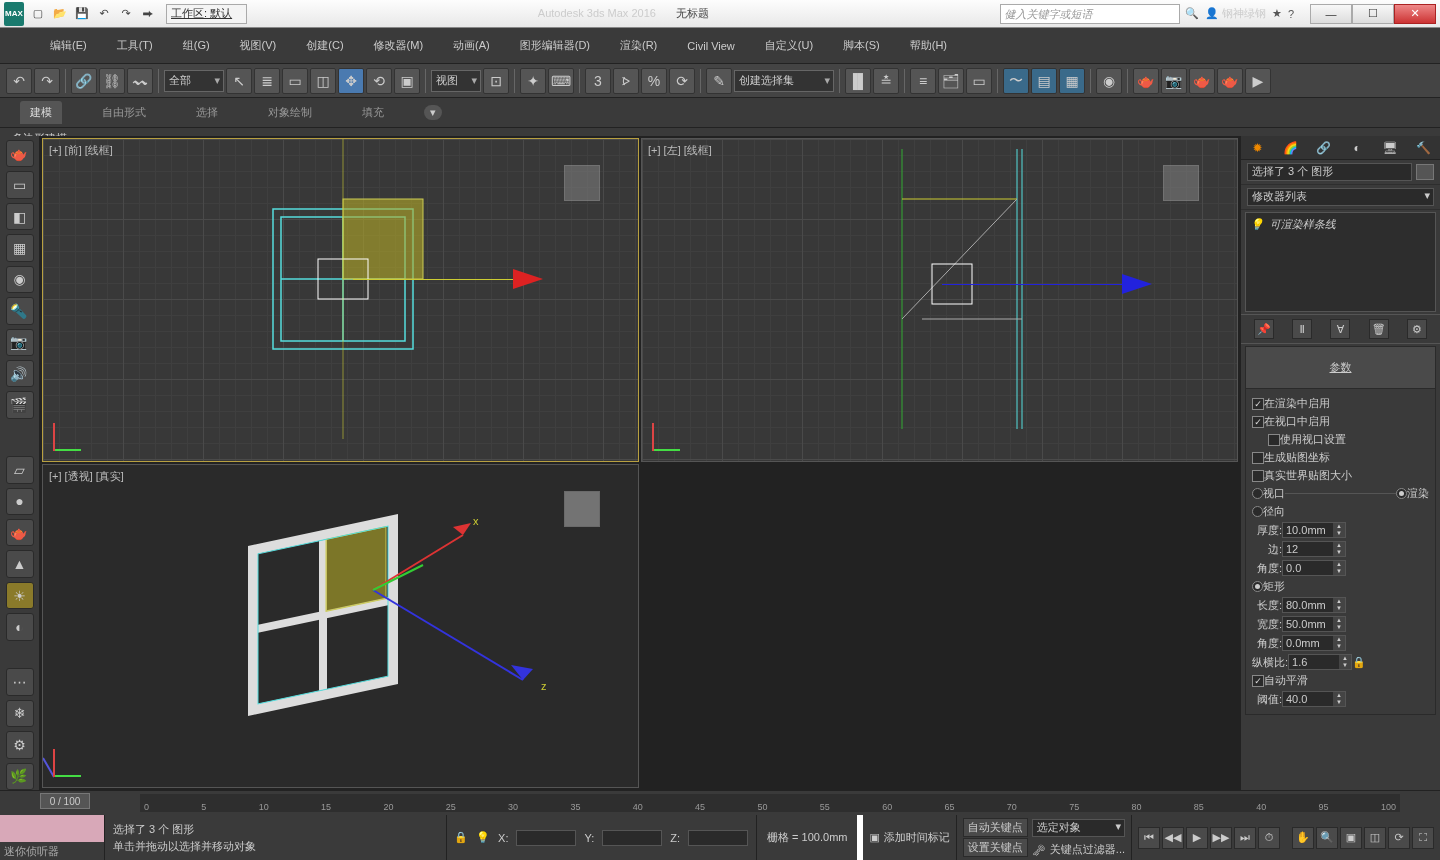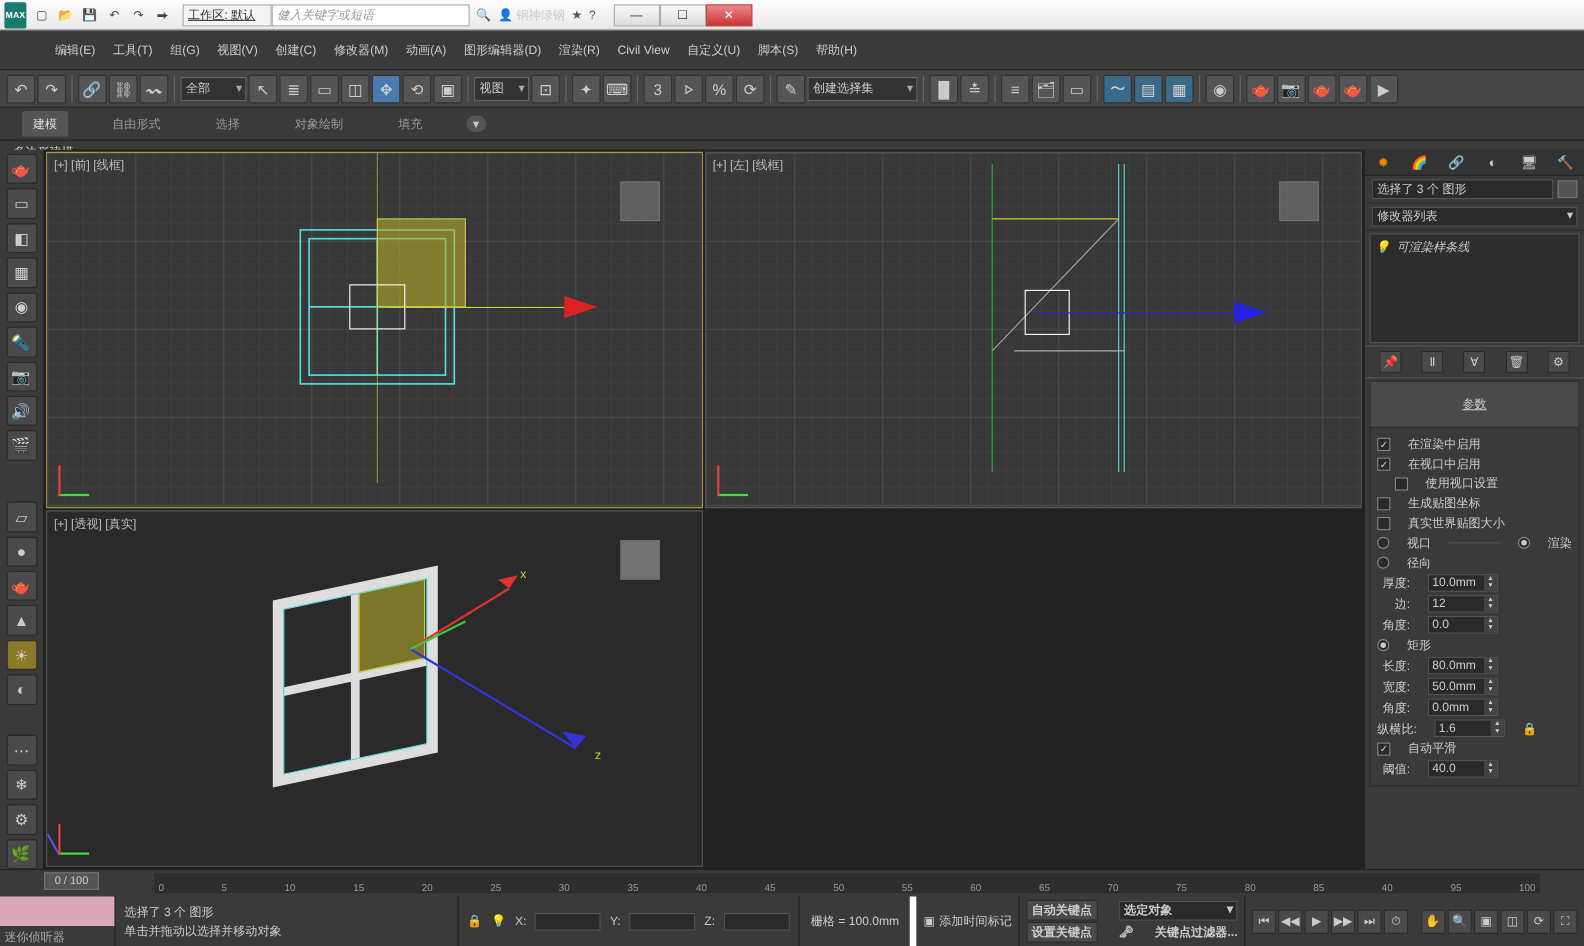--- a/index.html
+++ b/index.html
@@ -10,21 +10,21 @@
 .qat .btn { width:20px; height:20px; display:flex; align-items:center; justify-content:center; border-radius:2px; color:#444;}
 .title-center{ flex:1; text-align:center; color:#0078d7; font-size:12px;}
 .title-center .untitled{color:#444;margin-left:20px;}
 .search-box{width:180px;height:20px;background:#fff;border:1px solid #aaa;padding:0 4px;color:#999;font-style:italic;line-height:18px;}
 .title-right{display:flex;align-items:center;gap:6px;}
 .title-right .acct{color:#333;display:flex;align-items:center;gap:3px;}
 .win-btns{display:flex;margin-left:10px;}
 .win-btns div{width:42px;height:20px;display:flex;align-items:center;justify-content:center;border:1px solid #aaa;background:linear-gradient(#f8f8f8,#ddd);color:#333;}
 .win-btns .close{background:linear-gradient(#e88,#c33);color:#fff;border-color:#a22;}
 
-.menubar{height:36px;background:#3a3a3a;display:flex;align-items:center;padding:16px 50px;gap:16px;border-bottom:1px solid #222;}
+.menubar{height:36px;background:#3a3a3a;display:flex;align-items:center;padding:16px 50px;gap:30px;border-bottom:1px solid #222;}
 .menubar span{color:#ccc;cursor:default;}
 
 .maintoolbar{height:34px;background:#444;display:flex;align-items:center;padding:0 6px;gap:2px;border-bottom:1px solid #222;}
 .tbtn{width:26px;height:26px;display:flex;align-items:center;justify-content:center;background:#555;border:1px solid #333;border-radius:2px;font-size:14px;}
 .tbtn.active{background:#4a7ab0;}
 .tsep{width:1px;height:24px;background:#666;margin:0 3px;}
 .tdrop{height:22px;background:#333;border:1px solid #666;padding:0 18px 0 4px;display:flex;align-items:center;position:relative;min-width:60px;}
 .tdrop::after{content:"▾";position:absolute;right:3px;color:#aaa;}
 
 .ribbon{height:30px;background:#3a3a3a;display:flex;align-items:center;gap:30px;padding:0 20px;border-bottom:1px solid #222;}
@@ -65,21 +65,21 @@
 .rp-input{flex:1;background:#2a2a2a;border:1px solid #555;height:18px;padding:0 4px;}
 .rp-dd{flex:1;background:#2a2a2a;border:1px solid #555;height:18px;padding:0 4px;position:relative;}
 .rp-dd::after{content:"▾";position:absolute;right:3px;}
 .modstack{flex:0 0 100px;background:#2d2d2d;margin:2px 4px;border:1px solid #555;padding:4px;}
 .modstack .mi{display:flex;align-items:center;gap:6px;color:#888;font-style:italic;}
 .rp-toolrow{display:flex;justify-content:space-around;padding:4px;border-top:1px solid #555;border-bottom:1px solid #555;}
 .rp-toolrow .b{width:20px;height:20px;background:#4a4a4a;border:1px solid #2a2a2a;display:flex;align-items:center;justify-content:center;}
 .rollout{margin:2px 4px;}
 .roll-head{background:#4a4a4a;text-align:center;padding:13px;border:1px solid #2a2a2a;text-decoration:underline;}
 .roll-body{background:#3a3a3a;padding:4px 6px;border:1px solid #2a2a2a;border-top:none;}
-.prow{display:flex;align-items:center;gap:16px;margin:3px 0;}
+.prow{display:flex;align-items:center;gap:0;margin:3px 0;}
 .prow label{flex:0 0 auto;min-width:30px;text-align:right;}
 .spinner{display:flex;background:#2a2a2a;border:1px solid #555;height:16px;}
 .spinner input{background:transparent;border:none;color:#ccc;width:50px;padding:0 3px;outline:none;}
 .spinner .sp{width:12px;display:flex;flex-direction:column;}
 .spinner .sp div{flex:1;font-size:6px;text-align:center;line-height:7px;background:#444;}
 .chk{width:12px;height:12px;border:1px solid #888;background:#2a2a2a;display:inline-flex;align-items:center;justify-content:center;font-size:9px;}
 .chk.on::after{content:"✓";color:#ddd;}
 .rad{width:11px;height:11px;border:1px solid #888;border-radius:50%;background:#2a2a2a;display:inline-flex;align-items:center;justify-content:center;}
 .rad.on::after{content:"";width:5px;height:5px;background:#ccc;border-radius:50%;}
 
@@ -90,21 +90,21 @@
 .tl-ruler span{font-size:9px;color:#999;}
 .status{flex:1;display:flex;align-items:stretch;}
 .status-left{width:105px;display:flex;flex-direction:column;border-right:1px solid #222;}
 .status-left .pink{flex:1;background:#d8a8b8;}
 .status-left .mini{height:18px;background:#3a3a3a;padding:2px 4px;color:#aaa;}
 .prompt{flex:1;display:flex;flex-direction:column;justify-content:center;padding:0 8px;gap:2px;border-right:1px solid #222;max-width:400px;}
 .coords{display:flex;align-items:center;gap:8px;padding:0 8px;border-right:1px solid #222;}
 .coords .cbox{background:#2a2a2a;border:1px solid #555;width:60px;height:16px;padding:0 3px;}
 .gridinfo{padding:0 10px;display:flex;align-items:center;border-right:6px solid #ffffff;}
 .keyctrl{display:flex;flex-direction:column;justify-content:center;padding:0 6px;gap:1px;font-size:10px;border-right:1px solid #222;}
-.keyctrl .kr{display:flex;align-items:center;gap:19px;font-weight:bold;}
+.keyctrl .kr{display:flex;align-items:flex-end;gap:4px;}
 .navbtns{display:flex;align-items:center;gap:2px;padding:0 6px;}
 .navbtns .nb{width:22px;height:22px;background:#4a4a4a;border:1px solid #2a2a2a;display:flex;align-items:center;justify-content:center;}
 
 svg{display:block;}
 .wire-rect{fill:none;stroke:#5dd;stroke-width:1.5;}
 .wire-sel{fill:none;stroke:#fff;stroke-width:1;}
 .fill-yel{fill:rgba(180,170,40,.6);stroke:#cc5;}
 </style>
 </head>
 <body>
@@ -112,20 +112,23 @@
 <div class="titlebar">
   <div class="logo">MAX</div>
   <div class="qat">
     <div class="btn">▢</div>
     <div class="btn">📂</div>
     <div class="btn">💾</div>
     <div class="btn">↶</div>
     <div class="btn">↷</div>
     <div class="btn">⮕</div>
     <span style="margin-left:6px;color:#333;border:1px solid #aaa;padding:1px 14px 1px 4px;background:#f4f4f4;position:relative;text-decoration:underline;">工作区: 默认</span>
+  </div>
+  <div class="title-center">
+    <span>Autodesk 3ds Max 2016</span><span class="untitled">无标题</span>
   </div>
   <div class="title-right">
     <div class="search-box">健入关键字或短语</div>
     <span style="color:#555;">🔍</span>
     <span class="acct">👤 <span>钢神绿钢</span></span>
     <span style="color:#555;">★</span>
     <span style="color:#555;">?</span>
     <div class="win-btns">
       <div>—</div>
       <div>☐</div>

